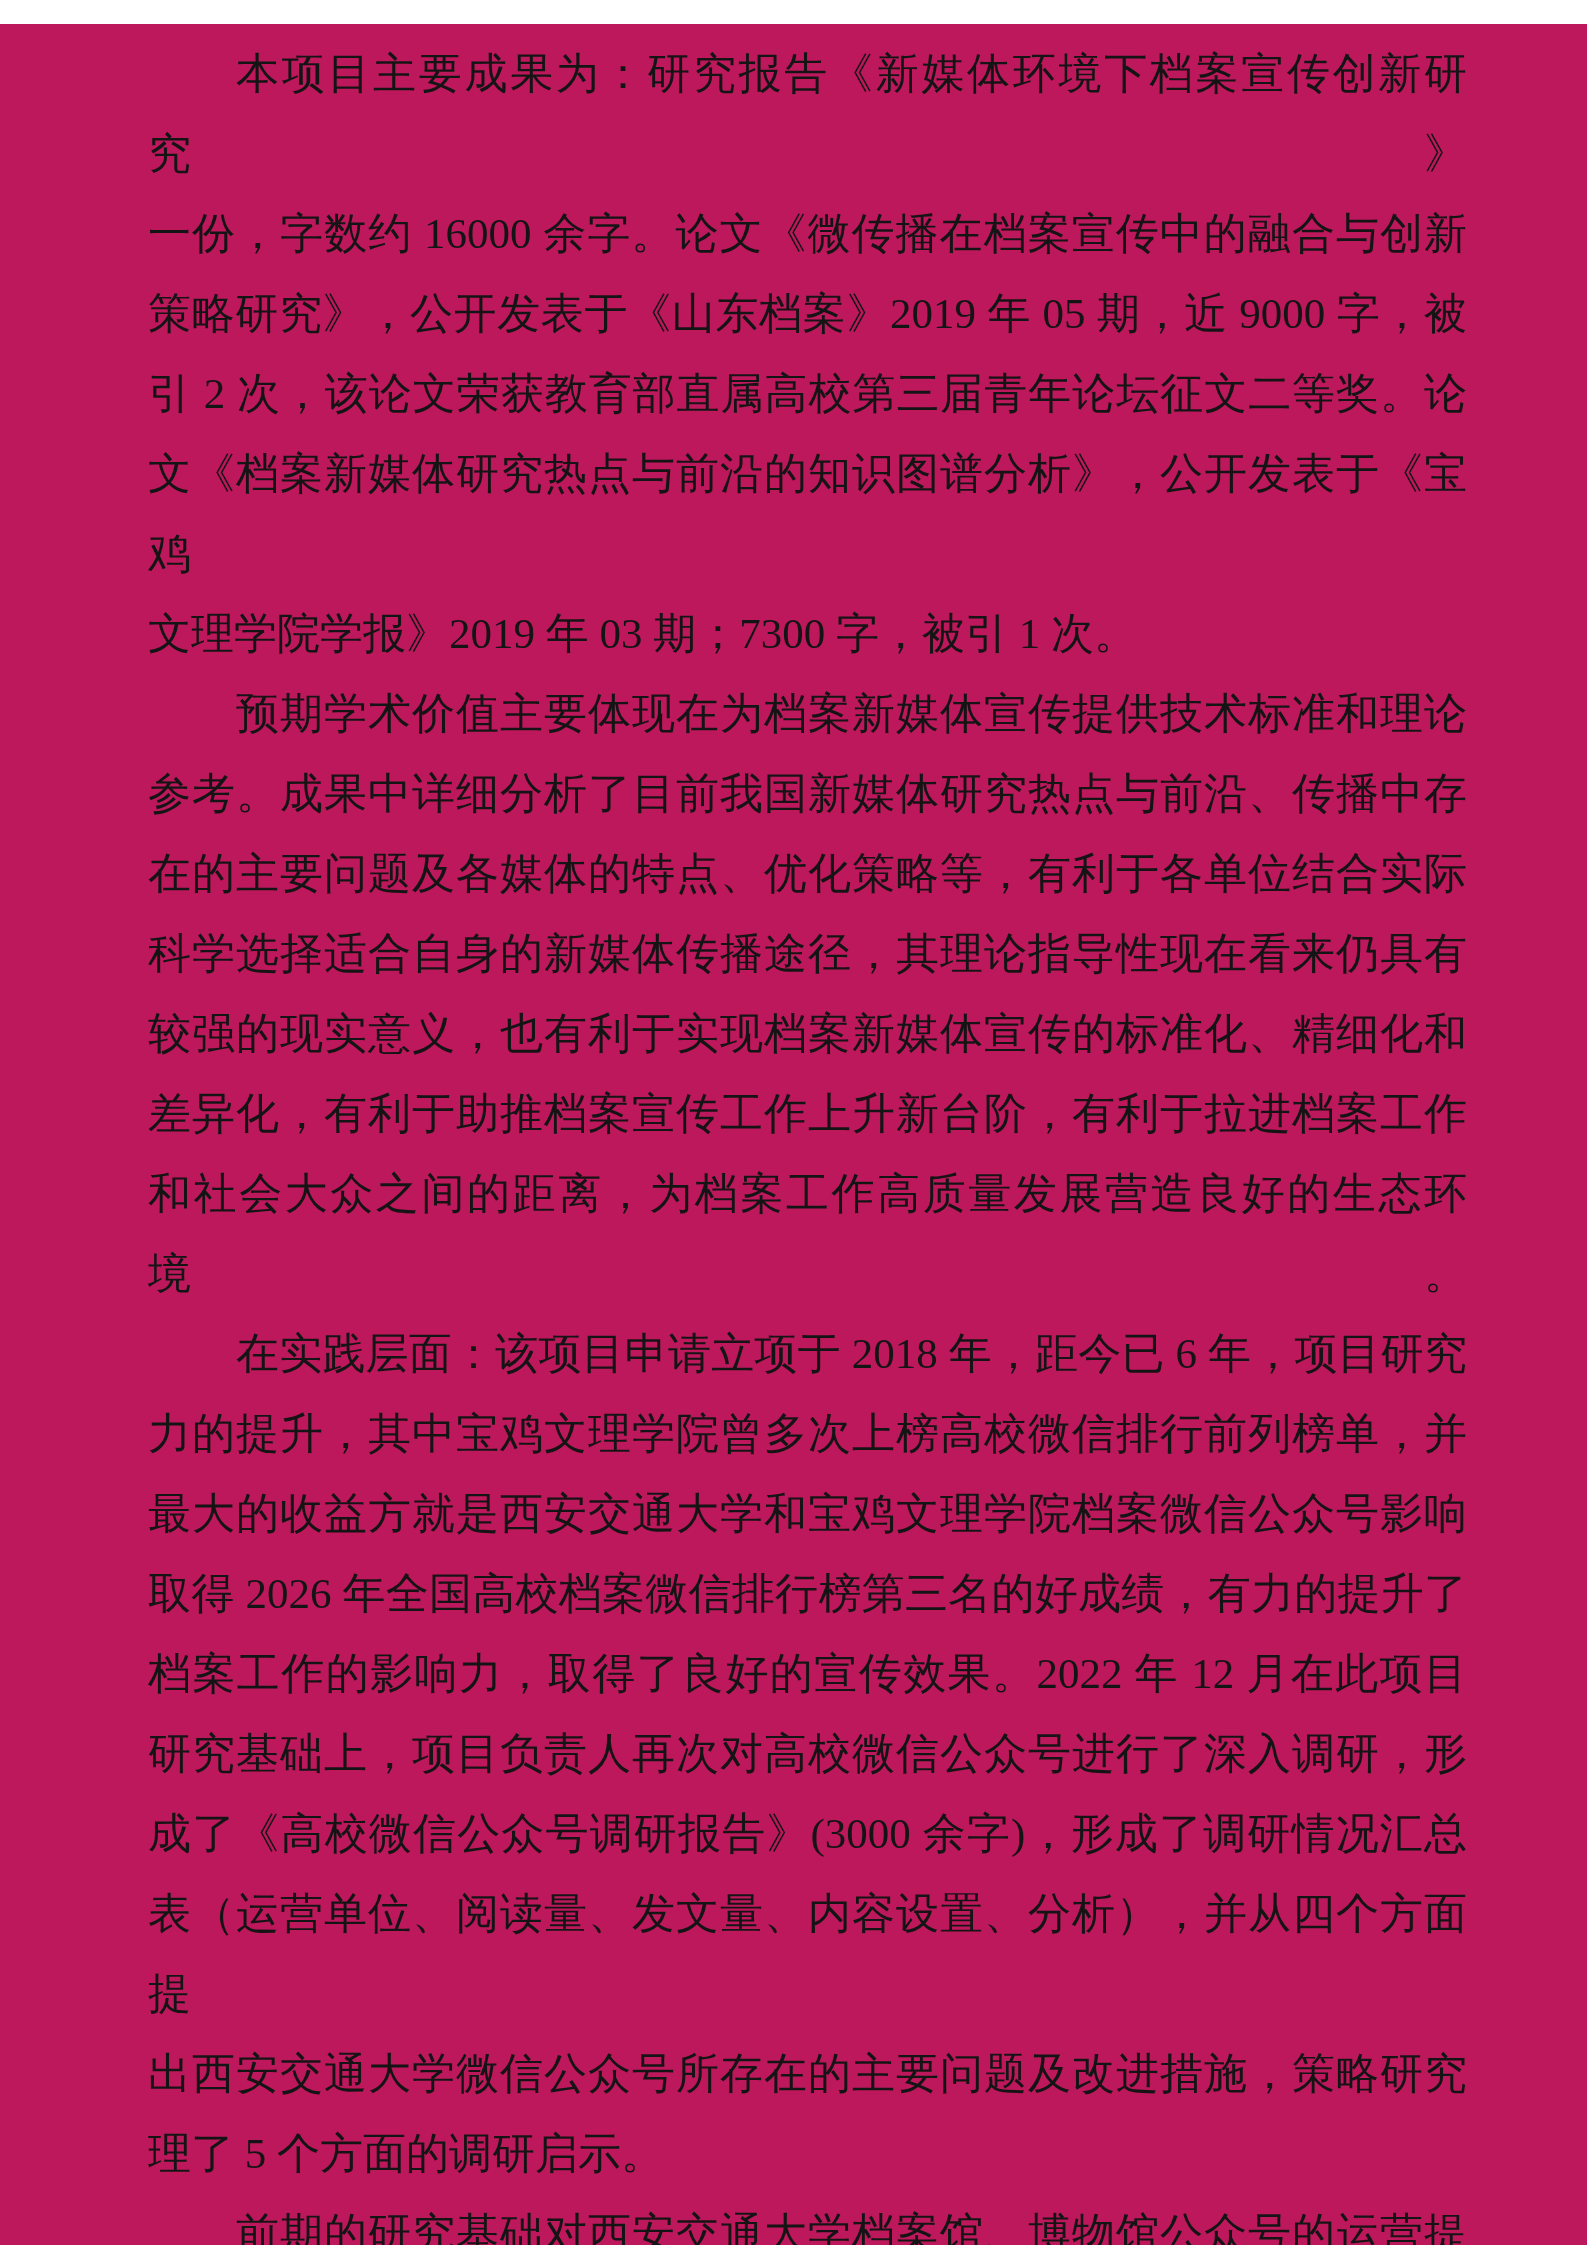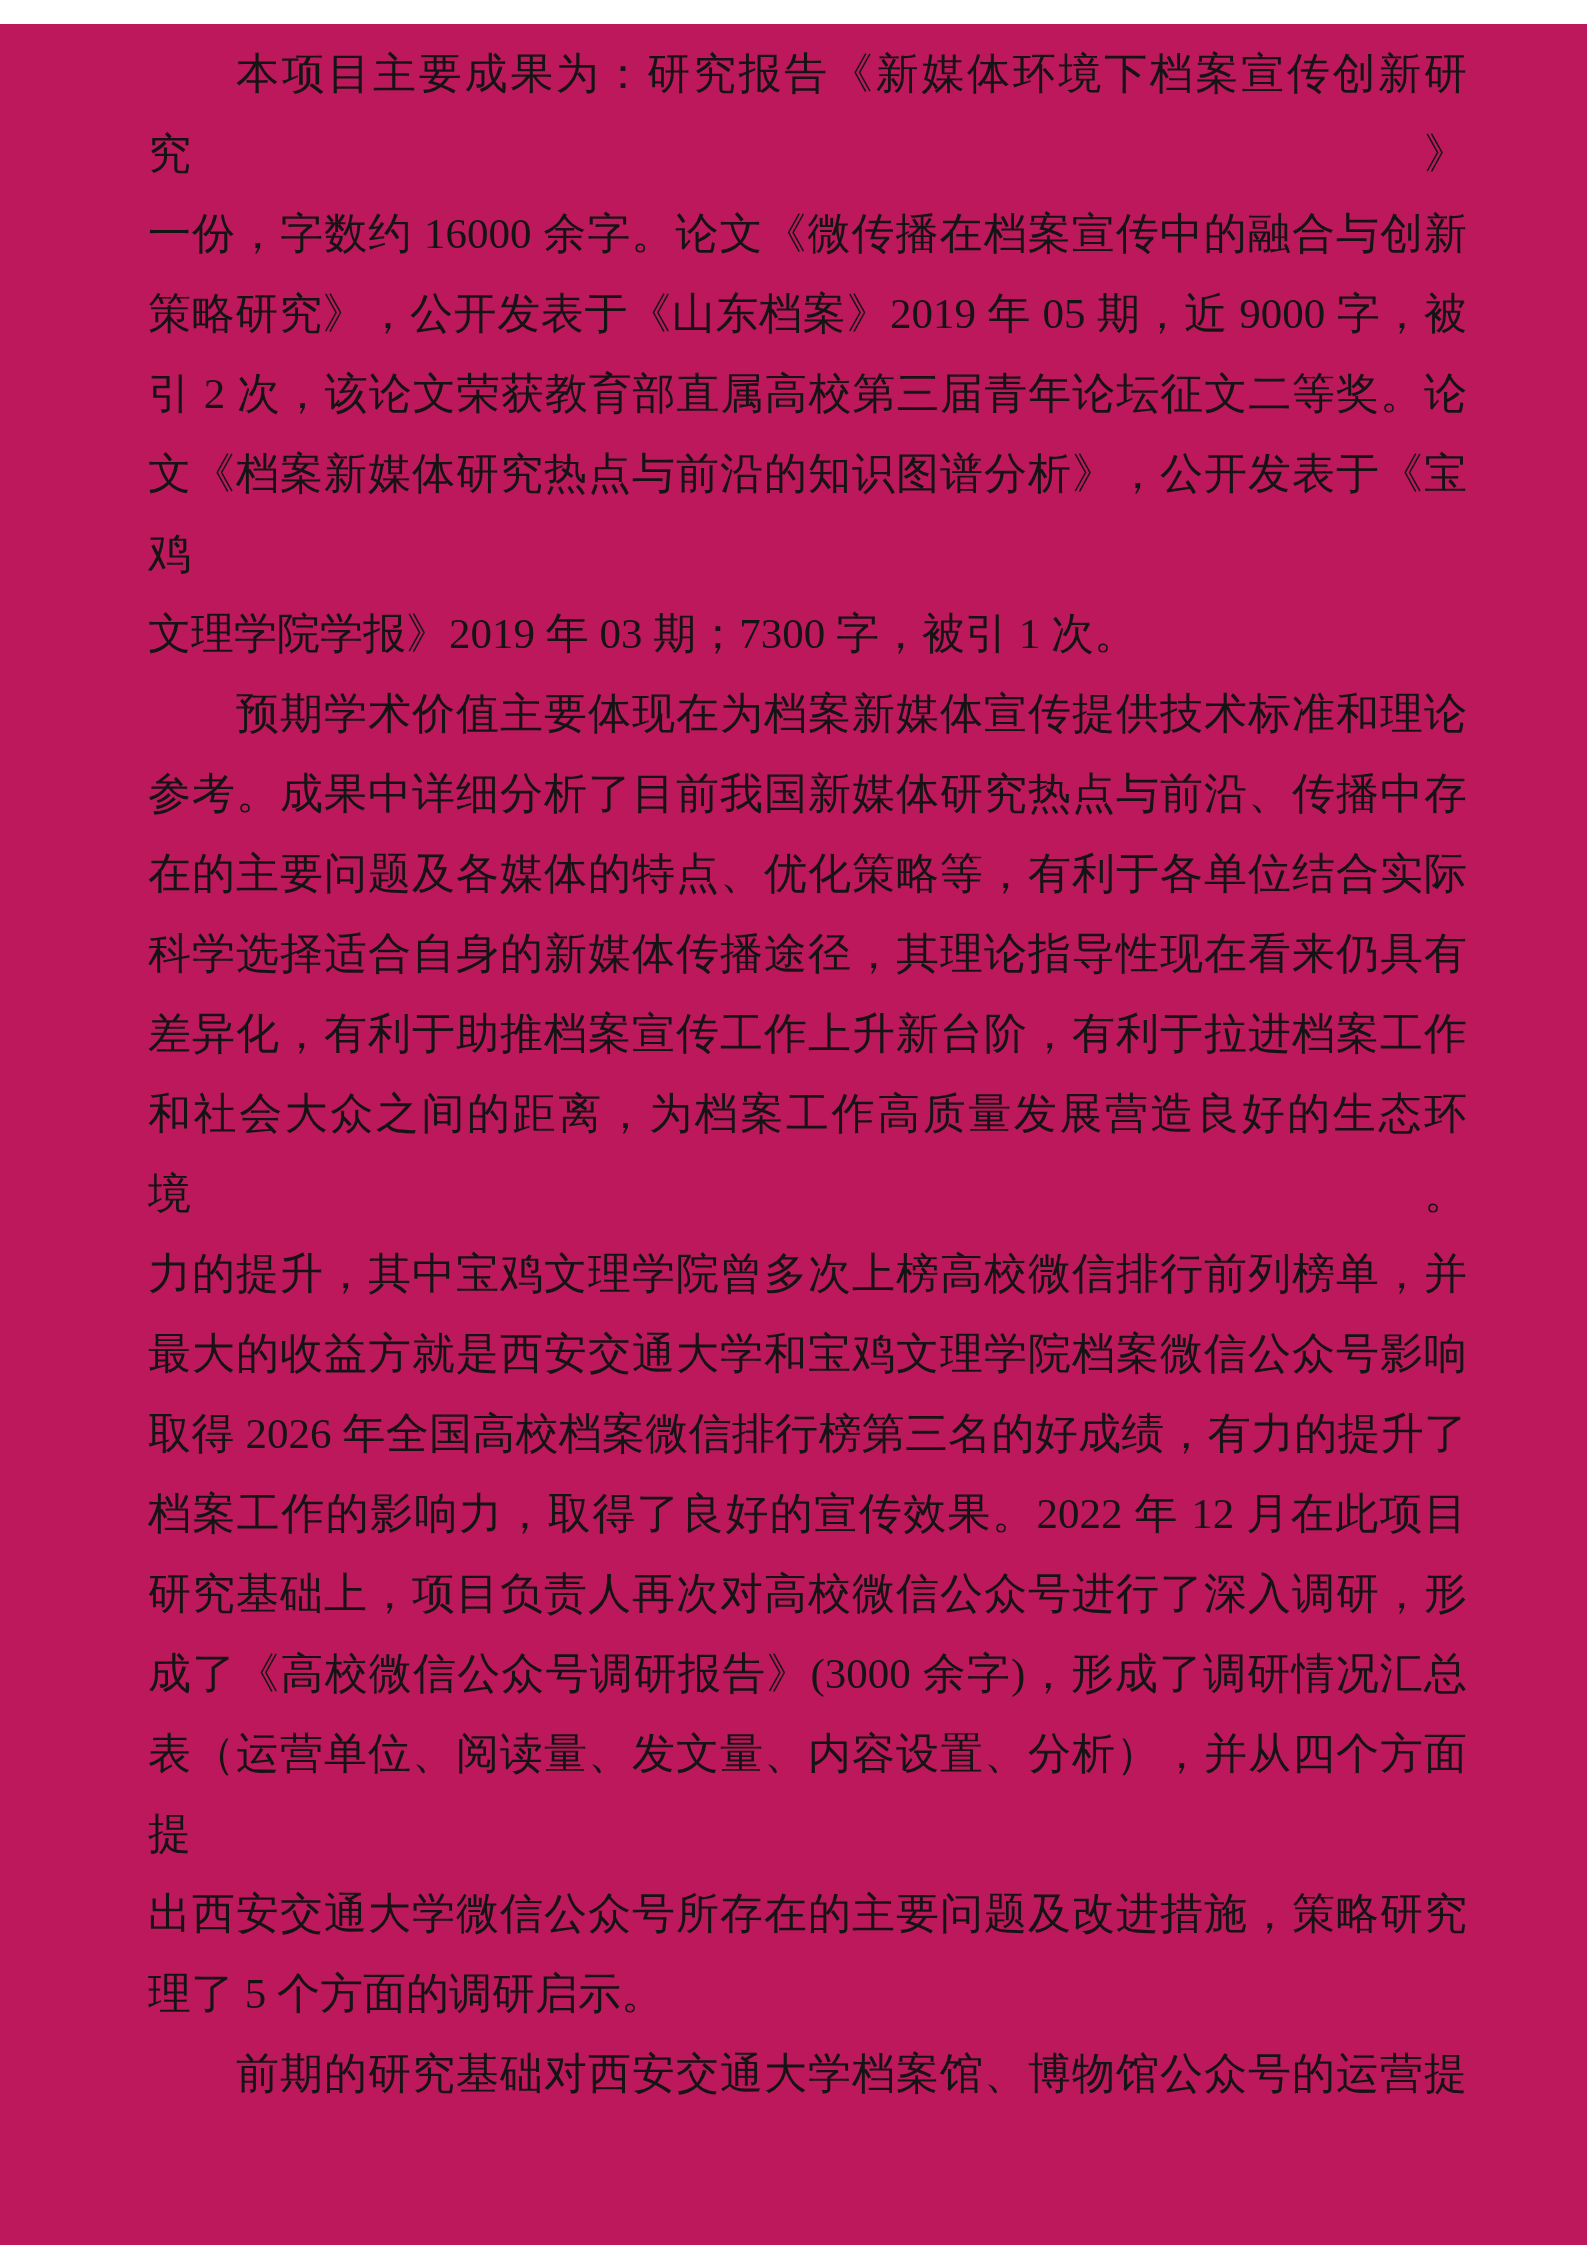--- a/index.html
+++ b/index.html
@@ -43,25 +43,27 @@
     <div class="line">引 2 次，该论文荣获教育部直属高校第三届青年论坛征文二等奖。论</div>
     <div class="line">文《档案新媒体研究热点与前沿的知识图谱分析》，公开发表于《宝鸡</div>
     <div class="line short">文理学院学报》2019 年 03 期；7300 字，被引 1 次。</div>
   </div>
 
   <div class="para">
     <div class="line indent">预期学术价值主要体现在为档案新媒体宣传提供技术标准和理论</div>
     <div class="line">参考。成果中详细分析了目前我国新媒体研究热点与前沿、传播中存</div>
     <div class="line">在的主要问题及各媒体的特点、优化策略等，有利于各单位结合实际</div>
     <div class="line">科学选择适合自身的新媒体传播途径，其理论指导性现在看来仍具有</div>
+    <div class="line">较强的现实意义，也有利于实现档案新媒体宣传的标准化、精细化和</div>
     <div class="line">差异化，有利于助推档案宣传工作上升新台阶，有利于拉进档案工作</div>
     <div class="line">和社会大众之间的距离，为档案工作高质量发展营造良好的生态环境。</div>
   </div>
 
   <div class="para">
+    <div class="line indent">在实践层面：该项目申请立项于 2018 年，距今已 6 年，项目研究</div>
     <div class="line">力的提升，其中宝鸡文理学院曾多次上榜高校微信排行前列榜单，并</div>
     <div class="line">最大的收益方就是西安交通大学和宝鸡文理学院档案微信公众号影响</div>
     <div class="line">取得 2026 年全国高校档案微信排行榜第三名的好成绩，有力的提升了</div>
     <div class="line">档案工作的影响力，取得了良好的宣传效果。2022 年 12 月在此项目</div>
     <div class="line">研究基础上，项目负责人再次对高校微信公众号进行了深入调研，形</div>
     <div class="line">成了《高校微信公众号调研报告》(3000 余字)，形成了调研情况汇总</div>
     <div class="line">表（运营单位、阅读量、发文量、内容设置、分析），并从四个方面提</div>
     <div class="line">出西安交通大学微信公众号所存在的主要问题及改进措施，策略研究</div>
     <div class="line short">理了 5 个方面的调研启示。</div>
   </div>

